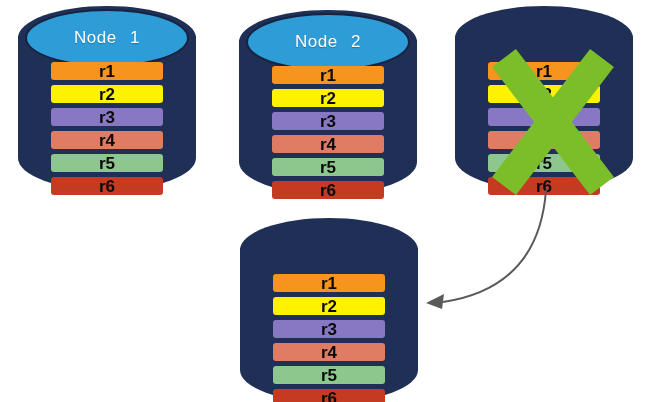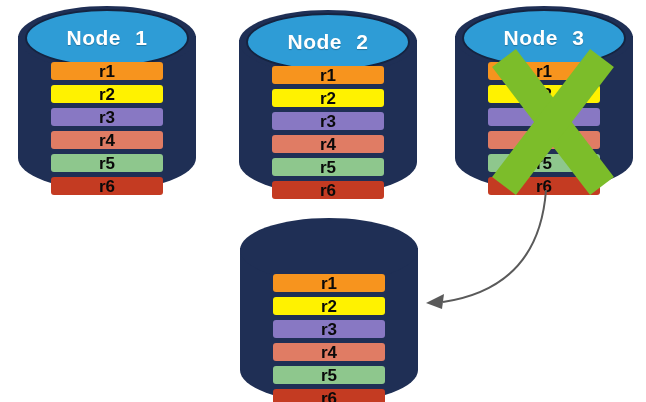--- a/index.html
+++ b/index.html
@@ -24,21 +24,21 @@
     position: absolute; left: 0; right: 0; top: 0; height: 64px;
     border-radius: 50%; background: var(--cyl-body);
   }
   .cyl-face {
     position: absolute; left: 7px; right: 7px; top: 3px; height: 54px;
     border-radius: 50%; background: var(--cyl-top);
     border: 2px solid var(--cyl-top-border);
     display: flex; align-items: center; justify-content: center;
   }
   .node-title {
-    color: #ffffff; font-weight: bold; font-size: 21px;
+    color: #ffffff; font-weight: normal; font-size: 17px;
     letter-spacing: 0.5px; word-spacing: 8px;
     text-shadow: 0 1px 1px rgba(0,0,0,0.25);
   }
   .bars {
     position: absolute; left: 33px; right: 33px; top: 56px;
     display: flex; flex-direction: column; gap: 5px;
   }
   .bar {
     height: 18px; border-radius: 3px;
     display: flex; align-items: center; justify-content: center;
@@ -82,23 +82,20 @@
         <div class="bar" style="background: rgb(224, 124, 100);">r4</div>
         <div class="bar" style="background: rgb(142, 199, 141);">r5</div>
         <div class="bar" style="background: rgb(196, 59, 34);">r6</div>
       </div>
   </div>
 
   <div class="node" id="node3" style="left:455px; top:6px;">
     <div class="cyl-bottom"></div>
     <div class="cyl-mid"></div>
     <div class="cyl-rim"></div>
-    <div class="cyl-face">
-      <span class="node-title">Node 3</span>
-    </div>
     <div class="bars">
         <div class="bar" style="background: rgb(247, 148, 30);">r1</div>
         <div class="bar" style="background: rgb(255, 242, 0);">r2</div>
         <div class="bar" style="background: rgb(136, 120, 195);">r3</div>
         <div class="bar" style="background: rgb(224, 124, 100);">r4</div>
         <div class="bar" style="background: rgb(142, 199, 141);">r5</div>
         <div class="bar" style="background: rgb(196, 59, 34);">r6</div>
       </div>
   </div>
 

